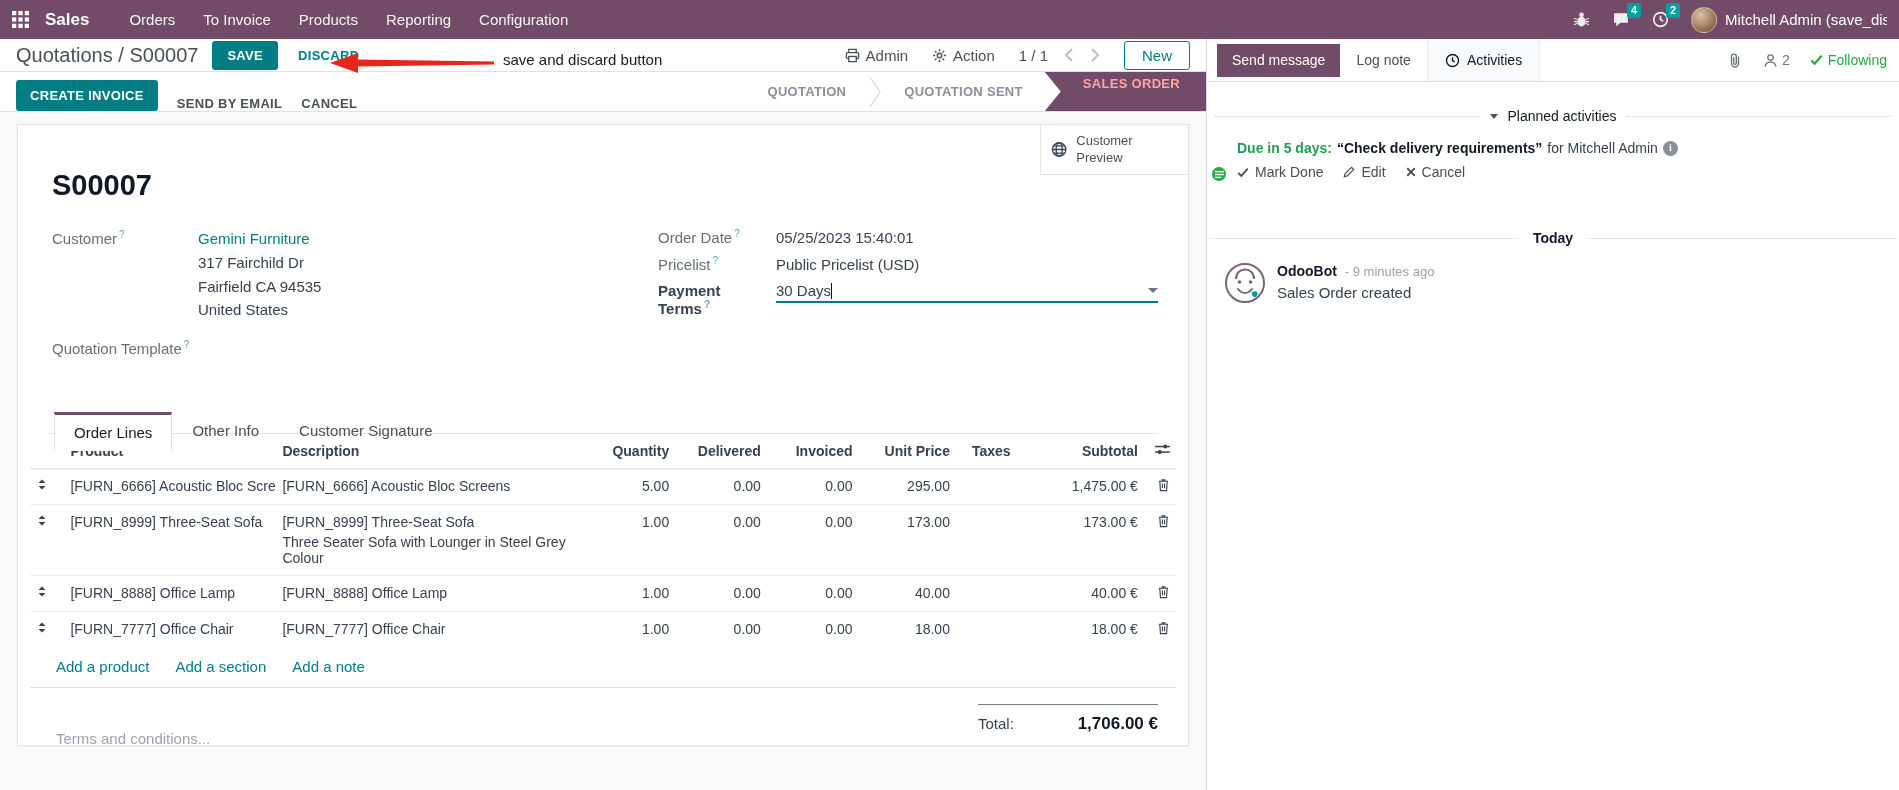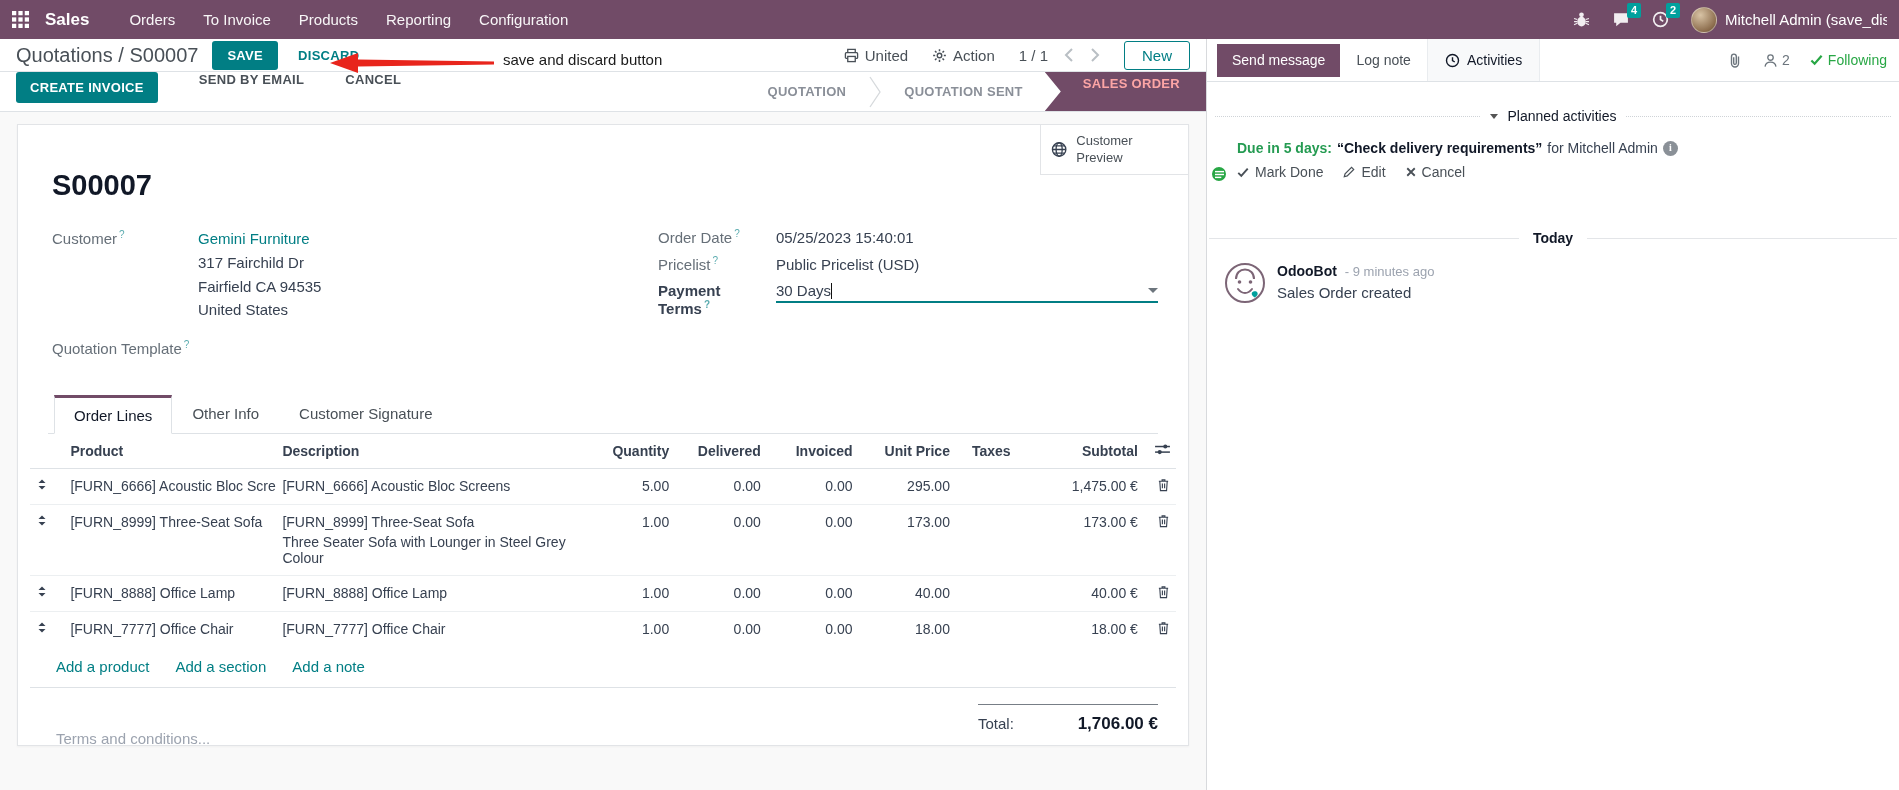--- a/index.html
+++ b/index.html
@@ -45,21 +45,21 @@
   .annotation-arrow{position:absolute;left:328px;top:13px;pointer-events:none;}
   .annotation-text{position:absolute;left:503px;top:12px;font-size:15px;color:#1a1a1a;}
   .cp-right{margin-left:auto;display:flex;align-items:center;gap:24px;color:#495057;}
   .icon-label{display:flex;align-items:center;gap:6px;font-size:15px;cursor:pointer;}
   .pager{display:flex;align-items:center;gap:16px;font-size:15px;}
   .pager .chev{color:#b9bfc4;cursor:pointer;}
   .btn-new{background:#fff;border:1px solid var(--primary-teal);color:var(--primary-teal);font-size:15px;padding:5px 17px;border-radius:3px;cursor:pointer;font-family:inherit;}
 
   
   .statusbar{height:40px;display:flex;align-items:stretch;border-bottom:1px solid var(--border);background:#fff;}
-  .sb-left{display:flex;align-items:flex-start;gap:41px;padding-left:16px;}
+  .sb-left{display:flex;align-items:flex-end;gap:19px;padding-left:16px;}
   .btn-create-invoice{background:var(--primary-teal);color:#fff;border:none;font-size:13px;font-weight:700;letter-spacing:.3px;padding:8px 14px;border-radius:3px;cursor:pointer;font-family:inherit;}
   .sb-text-btn{background:none;border:none;color:#495057;font-size:13px;font-weight:700;letter-spacing:.3px;cursor:pointer;font-family:inherit;}
   .stages{margin-left:auto;display:flex;align-items:stretch;}
   .stage{display:flex;align-items:center;padding:0 22px;font-size:13px;font-weight:700;letter-spacing:.3px;color:#8a8f98;cursor:pointer;}
   .stage-sep{align-self:center;}
   .stage.active{background:var(--brand-purple);color:#fca5a5;clip-path:polygon(0 0,100% 0,100% 100%,0 100%,16px 50%);padding:0 26px 16px 38px;}
 
   
   .content{flex:1;background:#f9f9f9;padding-top:12px;overflow:hidden;}
   .sheet{margin:0 17px;background:#fff;border:1px solid #e2e4e7;height:622px;position:relative;box-shadow:0 1px 2px rgba(0,0,0,.04);}
@@ -78,21 +78,21 @@
   .link{color:var(--primary-teal);cursor:pointer;text-decoration:none;}
   .addr div{margin-bottom:2px;line-height:1.45;}
   .tmpl-row{margin-top:16px;}
   .fcol-right .frow{margin-bottom:9px;margin-left:40px;}
   .pay-input{flex:1;max-width:422px;display:flex;align-items:center;justify-content:space-between;border-bottom:2px solid var(--primary-teal);padding-bottom:2px;cursor:text;}
   .text-cursor{display:inline-block;width:1px;height:16px;background:#111;vertical-align:-3px;}
   .caret-down{width:0;height:0;border-left:5px solid transparent;border-right:5px solid transparent;border-top:5px solid #6c757d;cursor:pointer;}
 
   
   .tabs{display:flex;border-bottom:1px solid var(--border);margin-top:30px;padding-left:6px;}
-  .tab{padding:9px 19px;font-size:15px;color:#495057;cursor:pointer;border:1px solid transparent;position:relative;top:1px;}
+  .tab{padding:9px 19px;font-size:15px;color:#495057;cursor:pointer;border:1px solid transparent;position:relative;top:18px;}
   .tab.active{background:#fff;border-color:var(--border);border-top:3px solid var(--brand-purple);border-bottom-color:#fff;color:#111827;}
 
   
   table.olines{width:calc(100% + 36px);margin:0 -18px;border-collapse:collapse;table-layout:fixed;font-size:14px;}
   .olines th{font-weight:700;color:#374151;padding:9px 6px;border-bottom:1px solid var(--border);text-align:left;white-space:nowrap;}
   .olines td{padding:9px 6px;border-top:1px solid #eceff1;vertical-align:top;color:var(--text-dark);white-space:nowrap;overflow:hidden;}
   .olines tr:first-child td{border-top:none;}
   .olines .num{text-align:right;}
   .olines .taxcol{padding-left:16px;}
   .desc2{color:var(--text-dark);margin-top:4px;white-space:normal;}
@@ -213,21 +213,21 @@
       </svg>
       <span class="annotation-text">save and discard button</span>
 
       <div class="cp-right">
         <span class="icon-label">
           <svg width="15" height="15" viewBox="0 0 16 16" fill="none" stroke="currentColor" stroke-width="1.4">
               <path d="M4 5V1.5h8V5"></path>
               <rect x="1.5" y="5" width="13" height="6" rx="1"></rect>
               <rect x="4" y="9" width="8" height="5.5" fill="#fff"></rect>
             </svg>
-          <span>United</span>
+          <span>Admin</span>
         </span>
         <span class="icon-label">
           <svg width="15" height="15" viewBox="0 0 16 16" fill="currentColor">
               <path d="M8 0l1 2.4 2.6-.6.6 2.6L14.6 5l-1 2.5 1.8 2-2 1.7.5 2.6-2.6.5-.8 2.5L8 15.6l-2.5 1.2-.8-2.5-2.6-.5.5-2.6-2-1.7 1.8-2L1.4 5l2.4-.6.6-2.6L7 2.4z" opacity=".0"></path>
               <circle cx="8" cy="8" r="2.4" fill="none" stroke="currentColor" stroke-width="1.5"></circle>
               <path d="M8 1.2v2.2M8 12.6v2.2M1.2 8h2.2M12.6 8h2.2M3.2 3.2l1.6 1.6M11.2 11.2l1.6 1.6M12.8 3.2l-1.6 1.6M4.8 11.2l-1.6 1.6" stroke="currentColor" stroke-width="1.6"></path>
             </svg>
           <span>Action</span>
         </span>
         <span class="pager">

